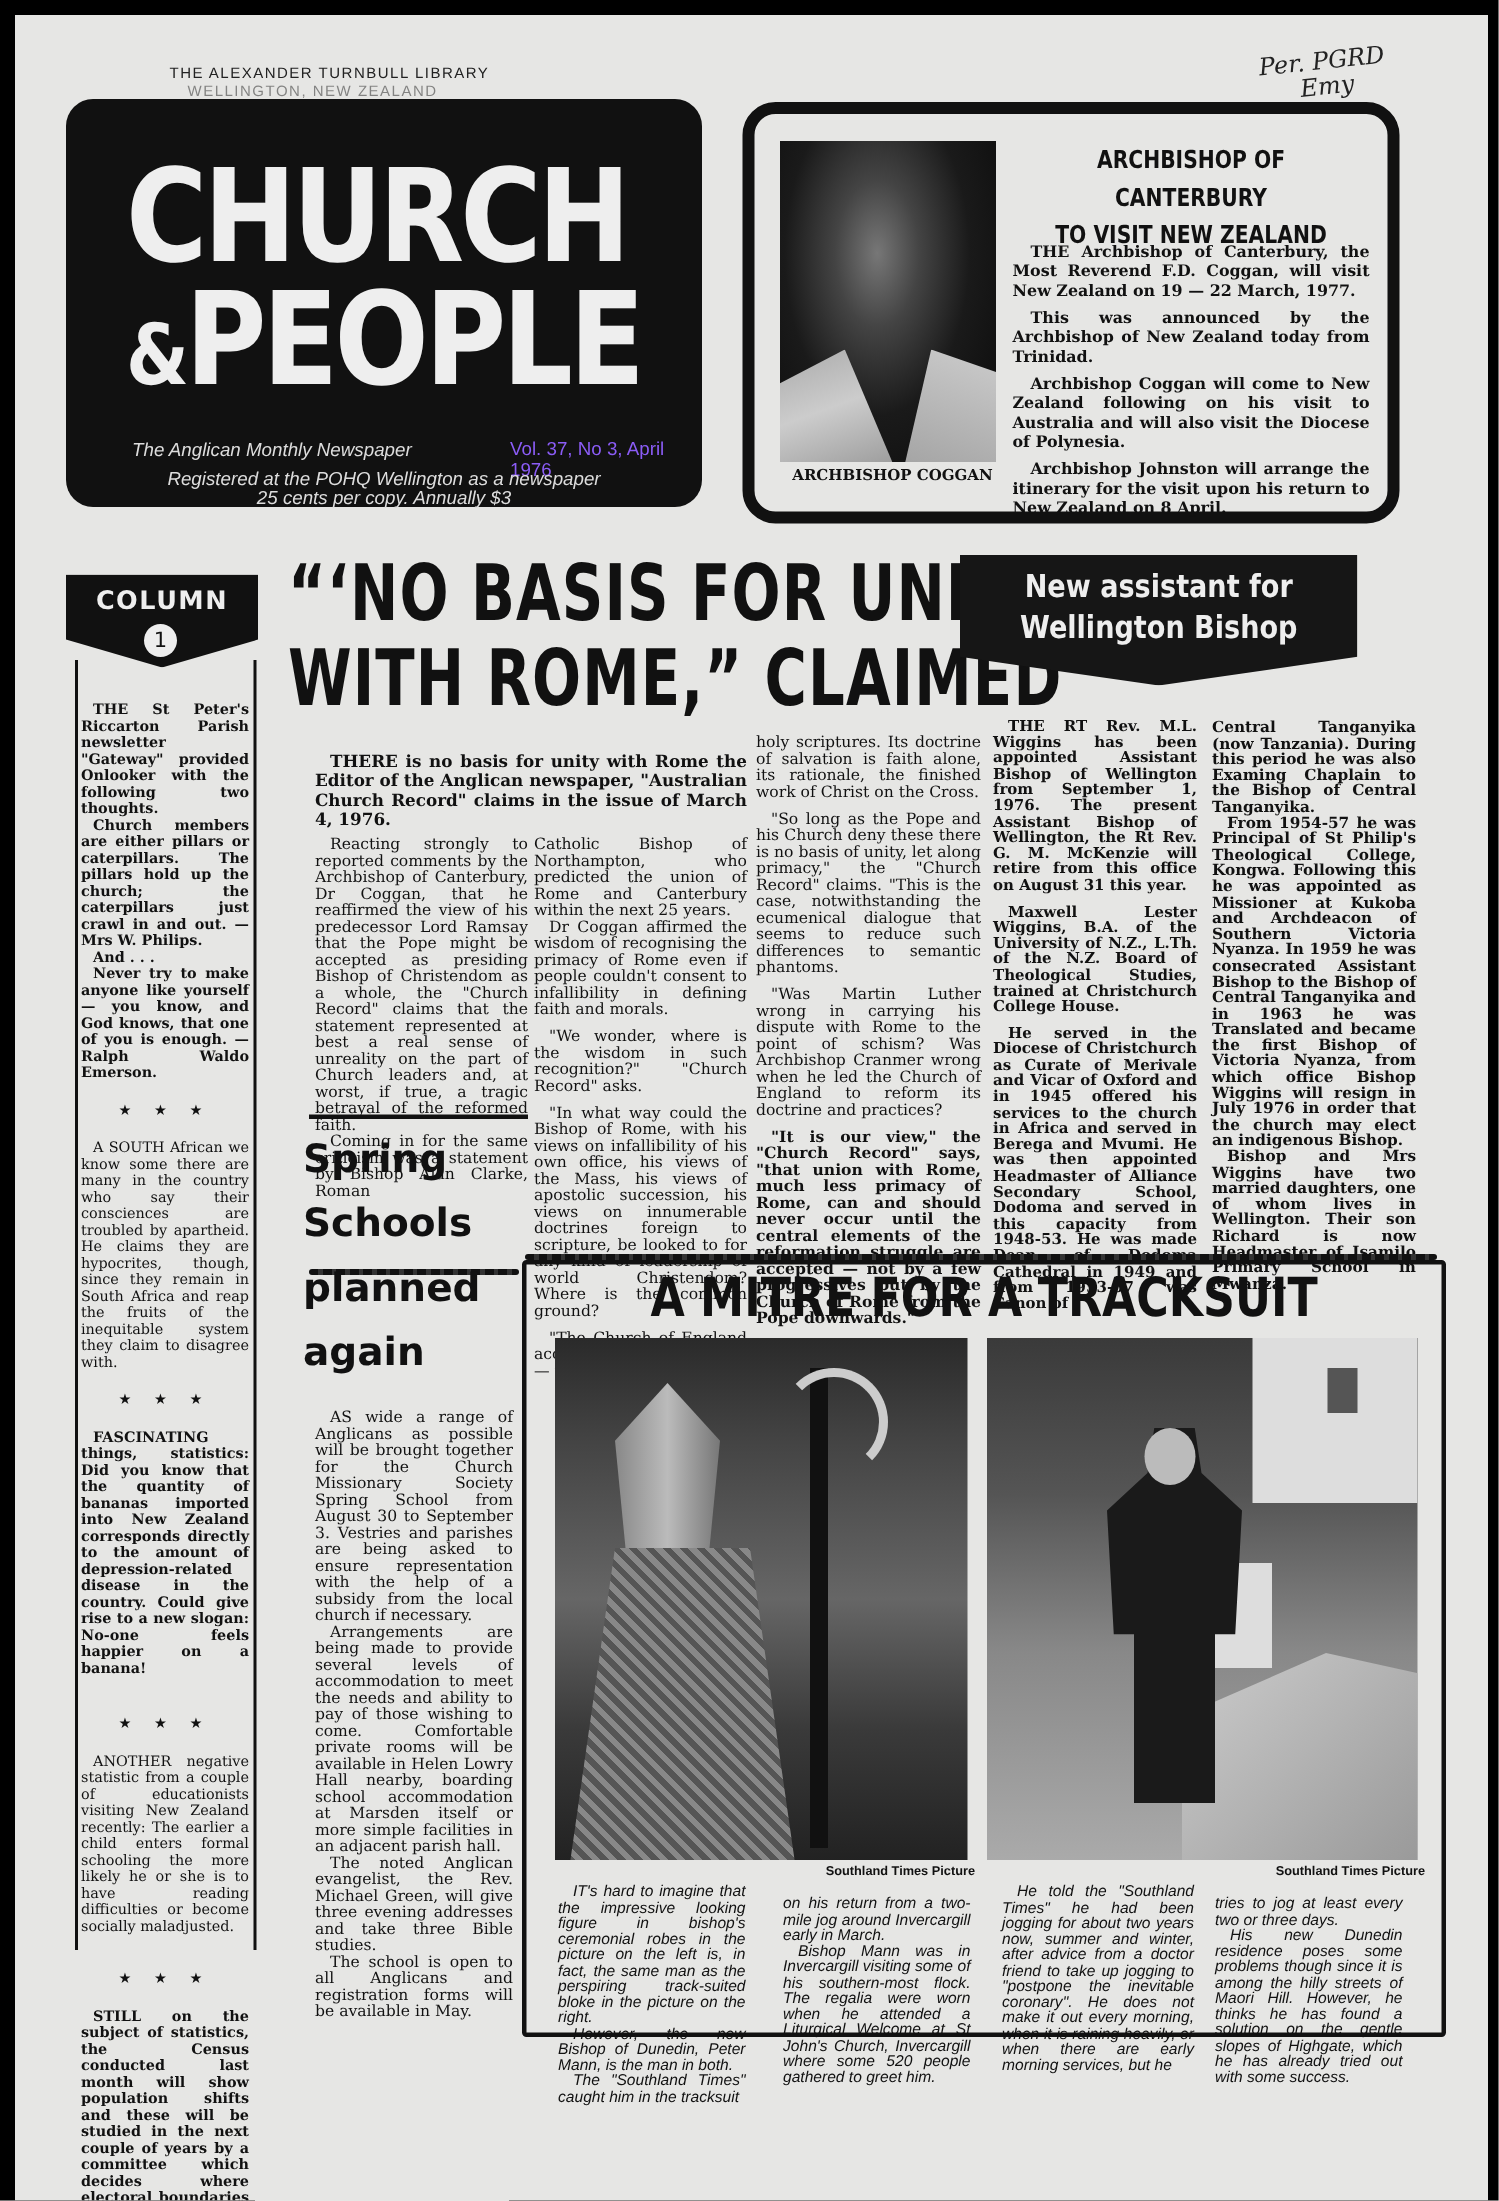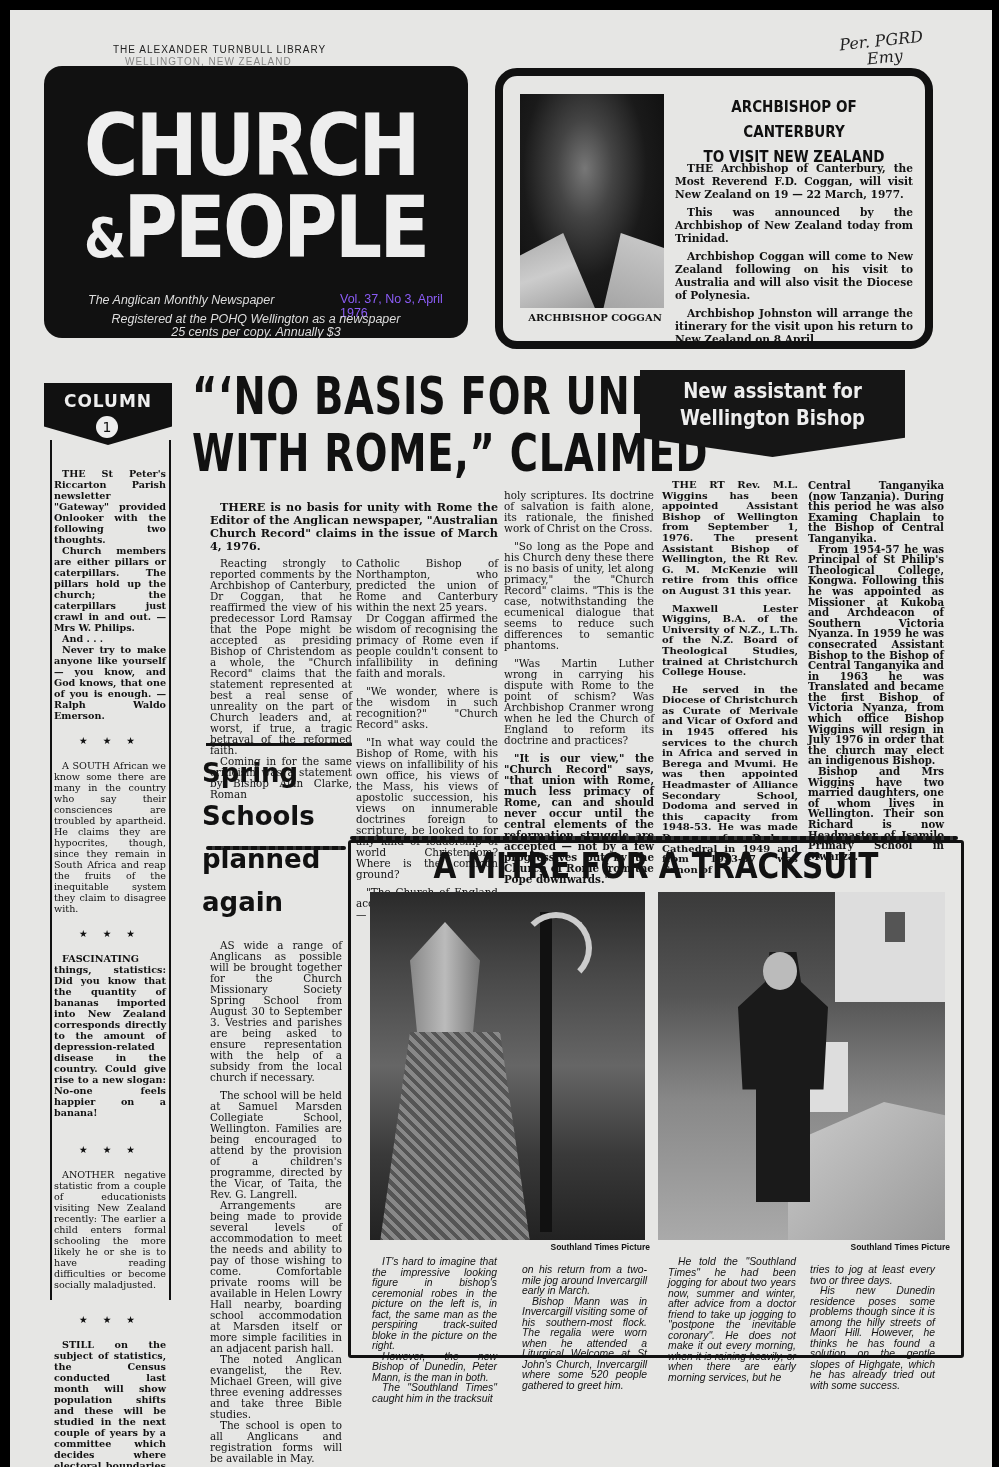--- a/index.html
+++ b/index.html
@@ -194,21 +194,20 @@
 
   <div class="abs springrule"></div>
   <div class="abs springhead">
     <div>Spring</div>
     <div>Schools</div>
     <div>planned</div>
     <div>again</div>
   </div>
   <div class="abs bodycol sc">
     <p>AS wide a range of Anglicans as possible will be brought together for the Church Missionary Society Spring School from August 30 to September 3. Vestries and parishes are being asked to ensure representation with the help of a subsidy from the local church if necessary.</p>
-    <p class="gap">The school will be held at Samuel Marsden Collegiate School, Wellington. Families are being encouraged to attend by the provision of a children's programme, directed by the Vicar, of Taita, the Rev. G. Langrell.</p>
     <p>Arrangements are being made to provide several levels of accommodation to meet the needs and ability to pay of those wishing to come. Comfortable private rooms will be available in Helen Lowry Hall nearby, boarding school accommodation at Marsden itself or more simple facilities in an adjacent parish hall.</p>
     <p>The noted Anglican evangelist, the Rev. Michael Green, will give three evening addresses and take three Bible studies.</p>
     <p>The school is open to all Anglicans and registration forms will be available in May.</p>
   </div>
 
   <div class="abs mbox"></div>
   <div class="abs mhead">A MITRE FOR A TRACKSUIT</div>
   <div class="abs photo1">
     <div class="robe"></div>
     <div class="mitre"></div>

